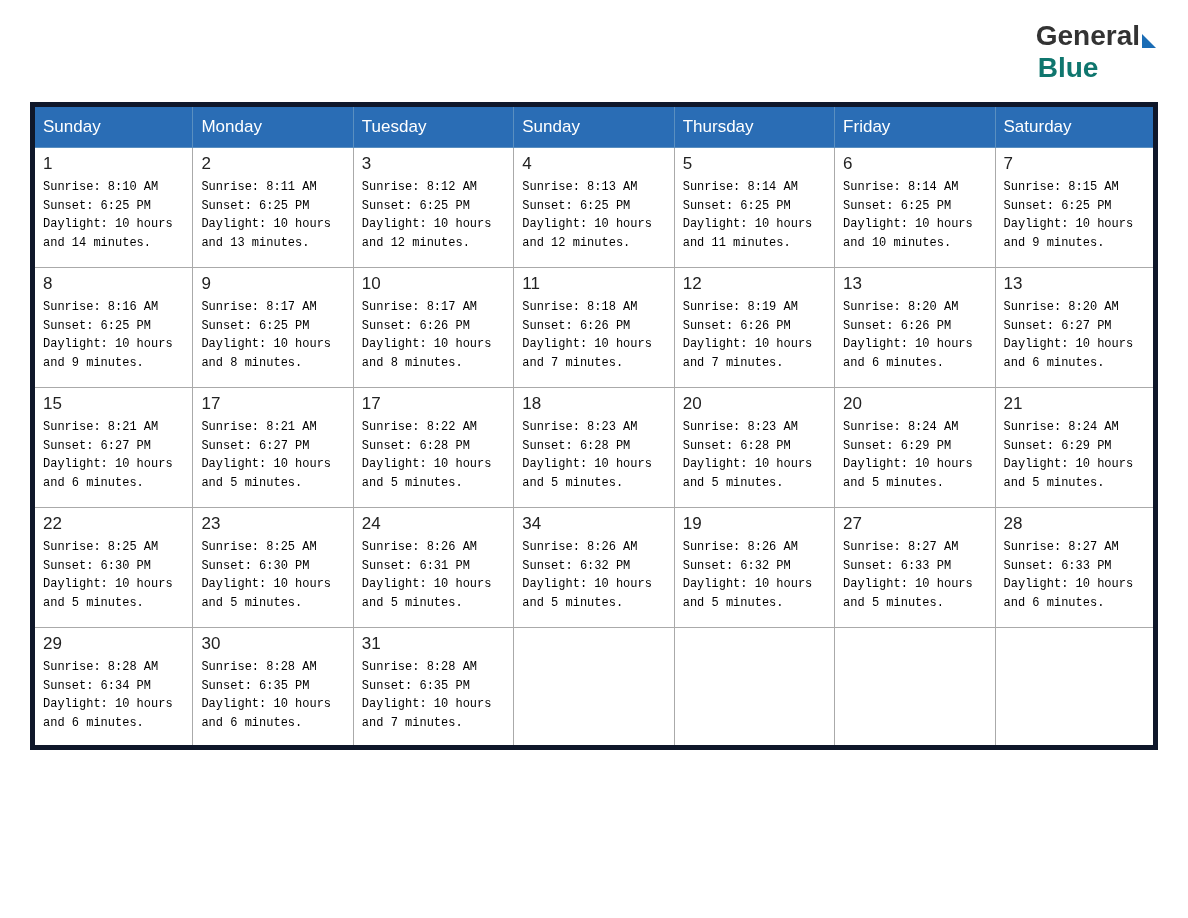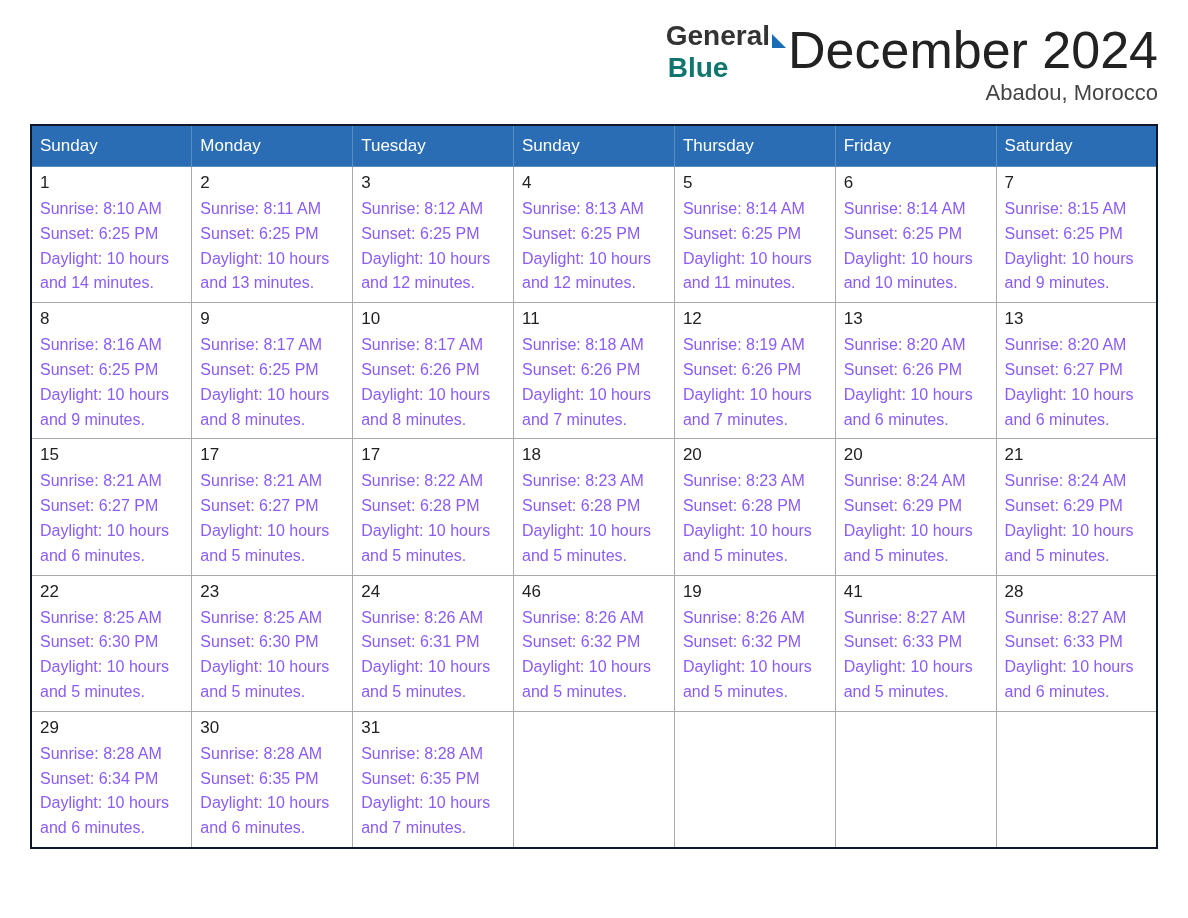--- a/index.html
+++ b/index.html
@@ -53,21 +53,21 @@
       font-weight: normal;
       color: #222;
     }
     .subtitle {
       font-size: 22px;
       color: #444;
     }
     .calendar {
       width: 100%;
       border-collapse: collapse;
-      border: 2px solid #0f172a;
+      border: 5px solid #0f172a;
     }
     .calendar thead tr th {
       background-color: #2a6db5;
       color: #fff;
       padding: 10px 8px;
       font-size: 17px;
       font-weight: normal;
       text-align: left;
       border: 1px solid #5a8fc0;
     }
@@ -79,23 +79,24 @@
       min-height: 110px;
       height: 120px;
     }
     .day-number {
       font-size: 17px;
       font-weight: normal;
       color: #222;
       margin-bottom: 4px;
     }
     .day-info {
-      font-size: 16px;
-      color: #8b5cf6;
+      font-size: 12px;
+      color: #000000;
       line-height: 1.55;
+      font-family: Liberation Mono, monospace;
     }
     .calendar tbody tr td.empty {
       background: #fff;
     }
     .week-row td {
       border-top: 2px solid #2a6db5;
     }
   </style>
 </head>
 <body>
@@ -103,24 +104,20 @@
 <div class="header">
   <div class="logo">
     <div class="logo-text">
       <span class="logo-general">General</span>
       <span class="logo-arrow"></span>
     </div>
     <div style="margin-left: 2px;">
       <span class="logo-blue">Blue</span>
     </div>
   </div>
-  <div class="title-section">
-    <div class="month-title">December 2024</div>
-    <div class="subtitle">Abadou, Morocco</div>
-  </div>
 </div>
 
 <table class="calendar">
   <thead>
     <tr>
     <th>Sunday</th>
         <th>Monday</th>
         <th>Tuesday</th>
         <th>Sunday</th>
         <th>Thursday</th>
@@ -226,29 +223,29 @@
         </td>
         <td>
           <div class="day-number">23</div>
           <div class="day-info">Sunrise: 8:25 AM<br>Sunset: 6:30 PM<br>Daylight: 10 hours and 5 minutes.</div>
         </td>
         <td>
           <div class="day-number">24</div>
           <div class="day-info">Sunrise: 8:26 AM<br>Sunset: 6:31 PM<br>Daylight: 10 hours and 5 minutes.</div>
         </td>
         <td>
-          <div class="day-number">46</div>
+          <div class="day-number">34</div>
           <div class="day-info">Sunrise: 8:26 AM<br>Sunset: 6:32 PM<br>Daylight: 10 hours and 5 minutes.</div>
         </td>
         <td>
           <div class="day-number">19</div>
           <div class="day-info">Sunrise: 8:26 AM<br>Sunset: 6:32 PM<br>Daylight: 10 hours and 5 minutes.</div>
         </td>
         <td>
-          <div class="day-number">41</div>
+          <div class="day-number">27</div>
           <div class="day-info">Sunrise: 8:27 AM<br>Sunset: 6:33 PM<br>Daylight: 10 hours and 5 minutes.</div>
         </td>
         <td>
           <div class="day-number">28</div>
           <div class="day-info">Sunrise: 8:27 AM<br>Sunset: 6:33 PM<br>Daylight: 10 hours and 6 minutes.</div>
         </td>
       </tr>
       <tr class="week-row">
         <td>
           <div class="day-number">29</div>

